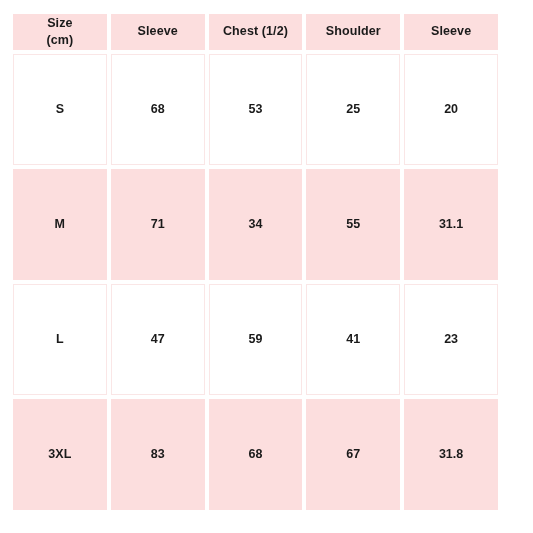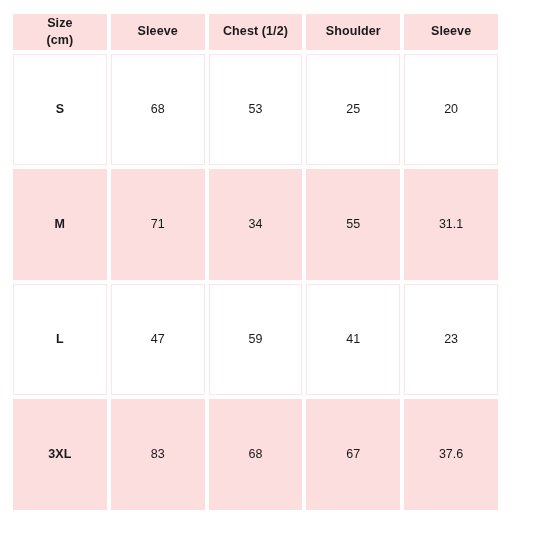--- a/index.html
+++ b/index.html
@@ -53,21 +53,21 @@
     font-weight: bold;
     font-size: 12.5px;
     letter-spacing: 0.1px;
   }
   td.size-label {
     font-weight: bold;
     font-size: 12.5px;
     letter-spacing: 0.2px;
   }
   td.measure {
-    font-weight: normal;
+    font-weight: bold;
     font-size: 12.5px;
     margin-top: 48px;
   }
   .hdr-line { display: block; }
 </style>
 </head>
 <body>
 
 <div id="size-chart-wrap">
   <table class="size-chart">
@@ -117,18 +117,18 @@
         <td class="measure cell-white">23</td>
       </tr>
 
 
 
       <tr>
         <td class="size-label cell-pink">3XL</td>
         <td class="measure cell-pink">83</td>
         <td class="measure cell-pink">68</td>
         <td class="measure cell-pink">67</td>
-        <td class="measure cell-pink">37.6</td>
+        <td class="measure cell-pink">31.8</td>
       </tr>
 
     </tbody>
   </table>
 </div>
 
 </body></html>

